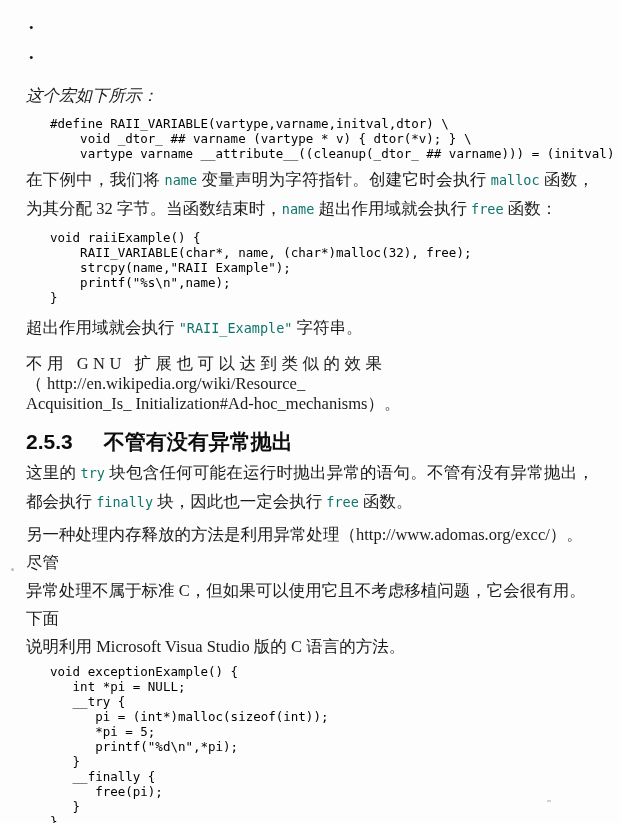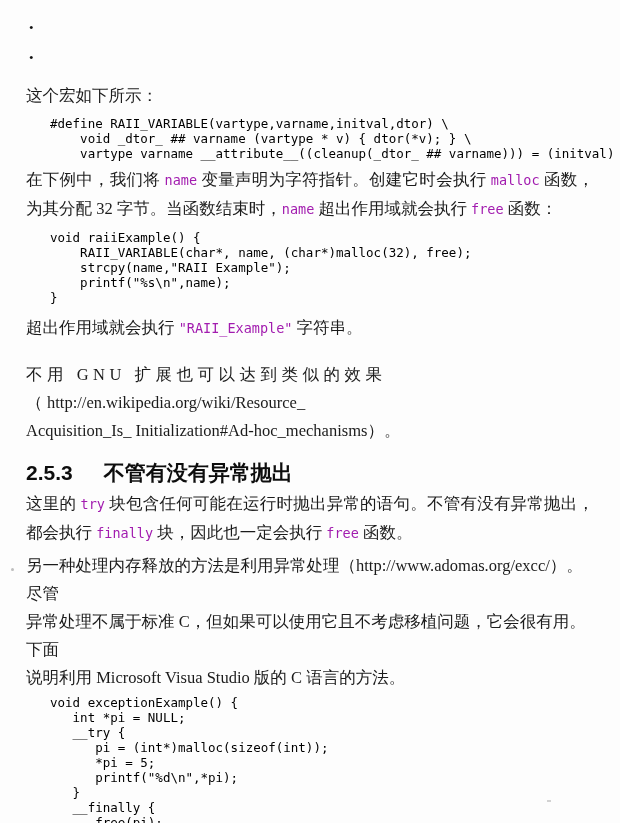--- a/index.html
+++ b/index.html
@@ -13,38 +13,38 @@
     font-family:"Liberation Serif","DejaVu Serif",serif;
     color:#1b1b1b;
   }
   
   .bullets { margin:0; padding:0; list-style:none; }
   .bullet-item { display:flex; line-height:30px; font-size:16.5px; }
   .bullet-dot { width:12px; margin-left:3px; margin-right:1px; font-size:13px; color:#111; }
   
   .para { margin:0; font-size:16.5px; line-height:28.5px; }
   .justify { text-align:justify; }
-  .intro { margin-top:9px; line-height:27px; }
+  .intro { margin-top:9px; line-height:27px;font-style:italic; }
   .para-example { margin-top:5px; }
   .para-print { margin-top:9px; line-height:27px; }
-  .para-gnu { margin-top:19px; line-height:28px; }
+  .para-gnu { margin-top:12px; line-height:20px; }
   .spread { letter-spacing:4.5px; }
   .para-exception { margin-top:5px; line-height:28px; }
   .para-try { margin-top:2px; }
   
   pre.code {
     margin:7px 0 0 24px;
     font-family:"DejaVu Sans Mono","Liberation Mono",monospace;
     font-size:12.5px; line-height:15px; color:#000000;
     white-space:pre;
   }
   pre.code-exception { margin-top:3px; }
   code.inline {
     font-family:"DejaVu Sans Mono","Liberation Mono",monospace;
-    font-size:13.5px; color:#a21caf;
+    font-size:13.5px; color:#0f766e;
   }
   
   h2.section-heading {
     margin:13px 0 0 0;
     font-family:"Liberation Sans","DejaVu Sans",sans-serif;
     font-weight:700; font-size:21px; line-height:30px; color:#0d0d0d;
   }
   .section-number { margin-right:31px; }
   
   .speck-left { position:absolute; left:11px; top:568px; width:3px; height:3px; border-radius:50%; background:#8a8a8a; opacity:.55; }

